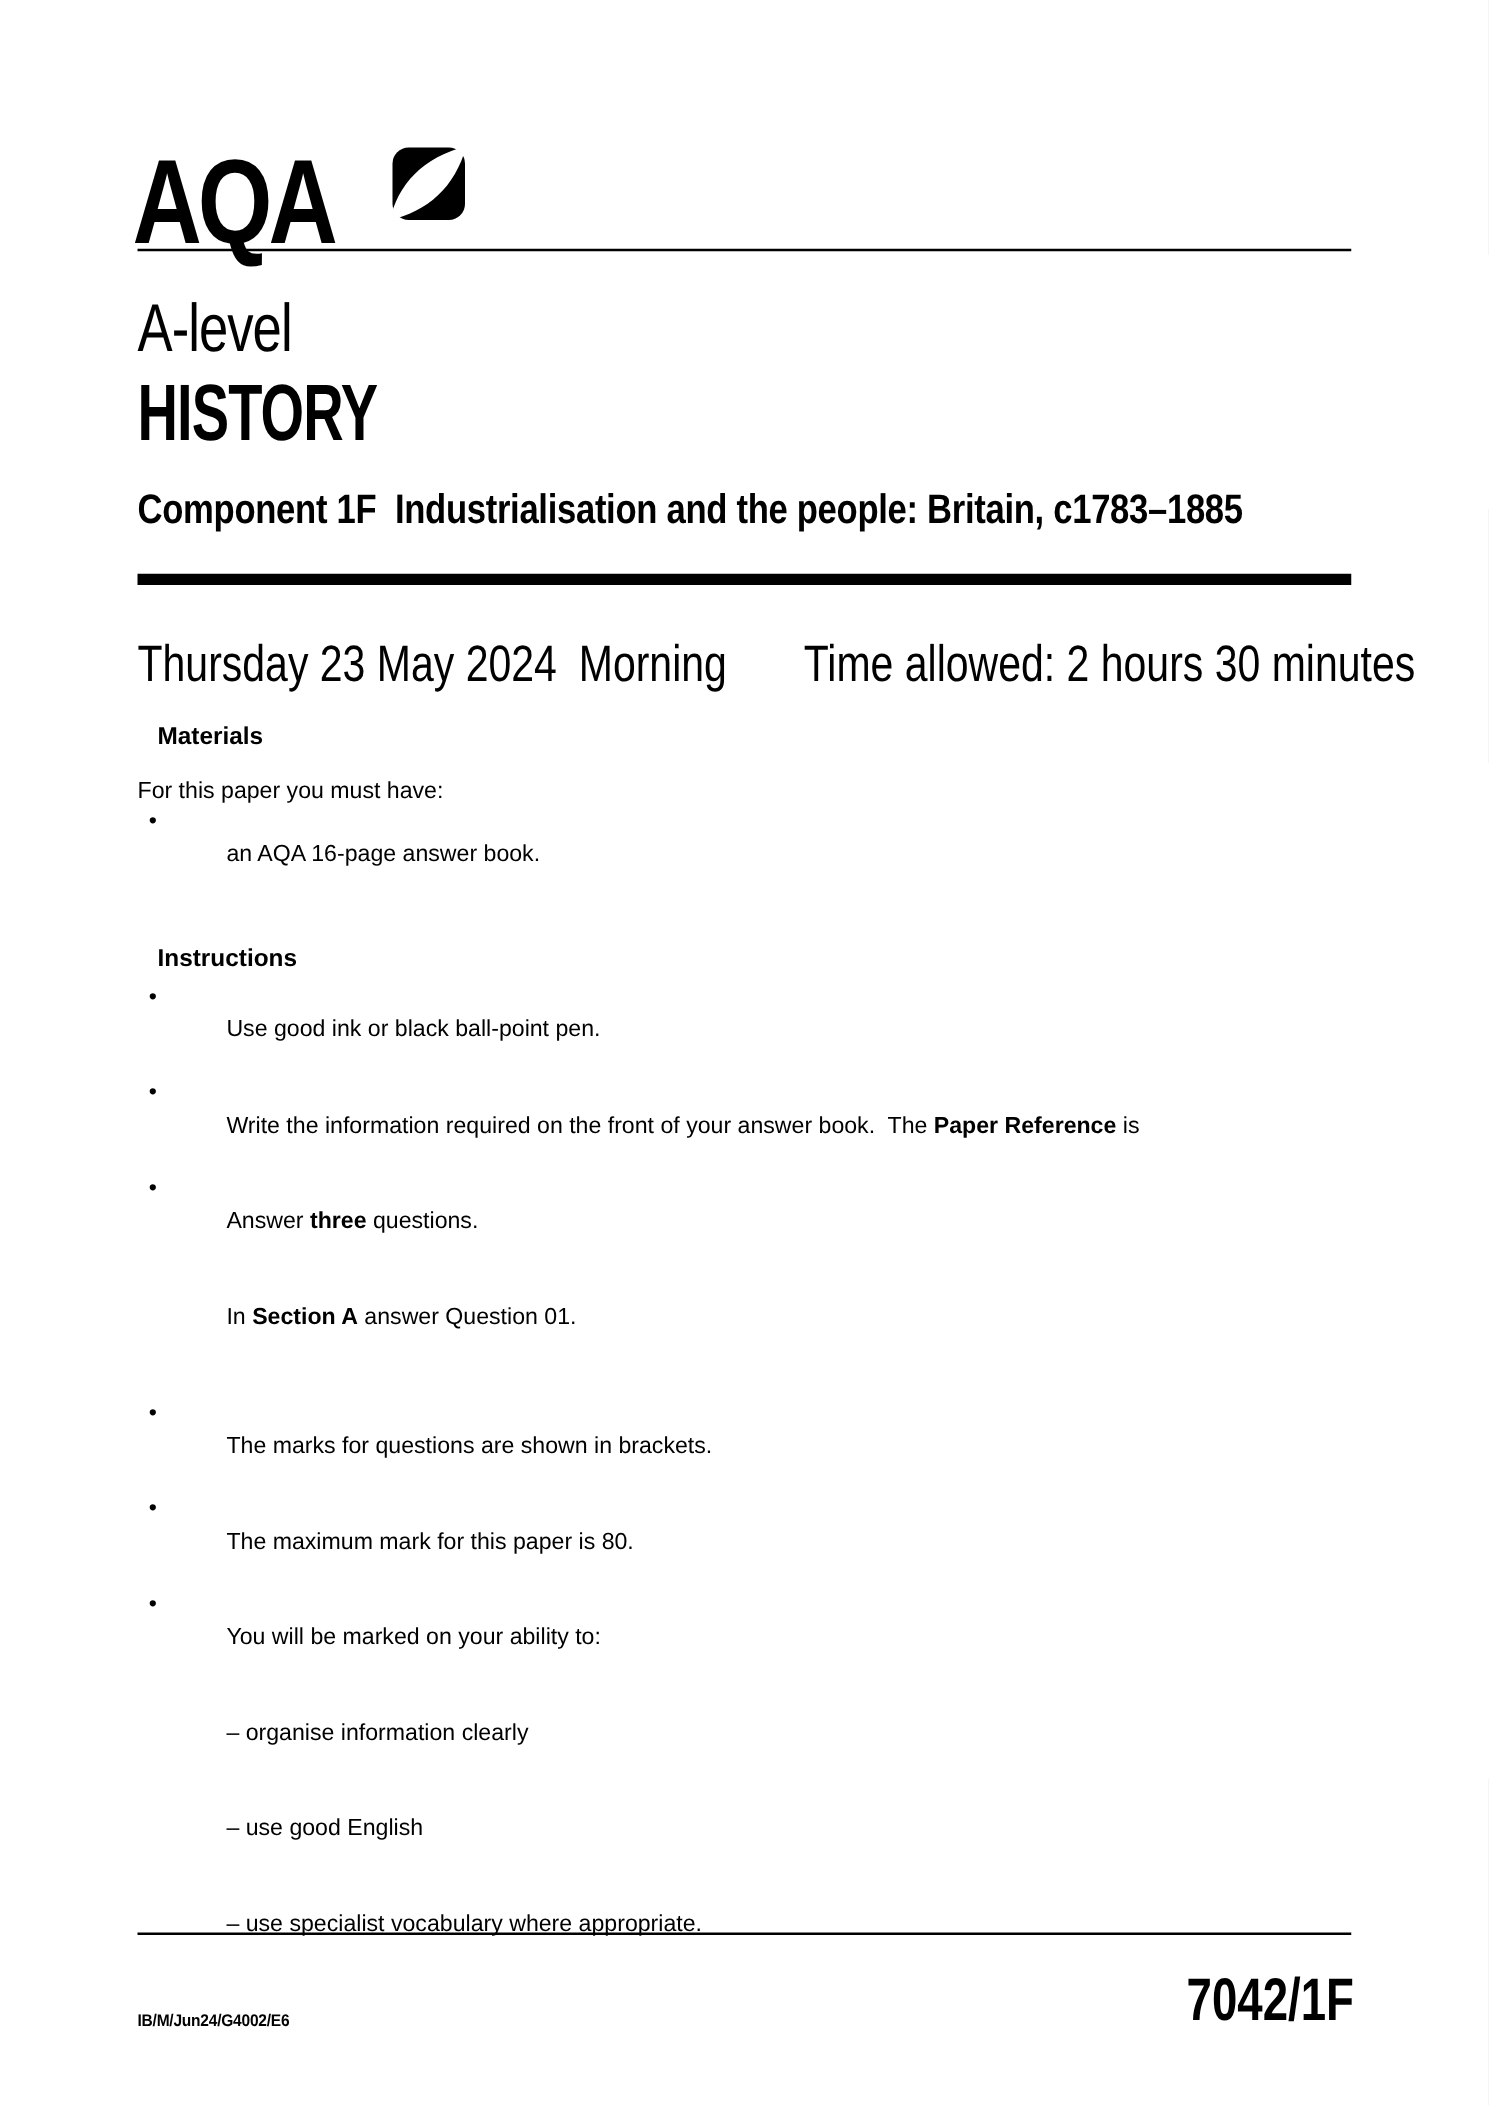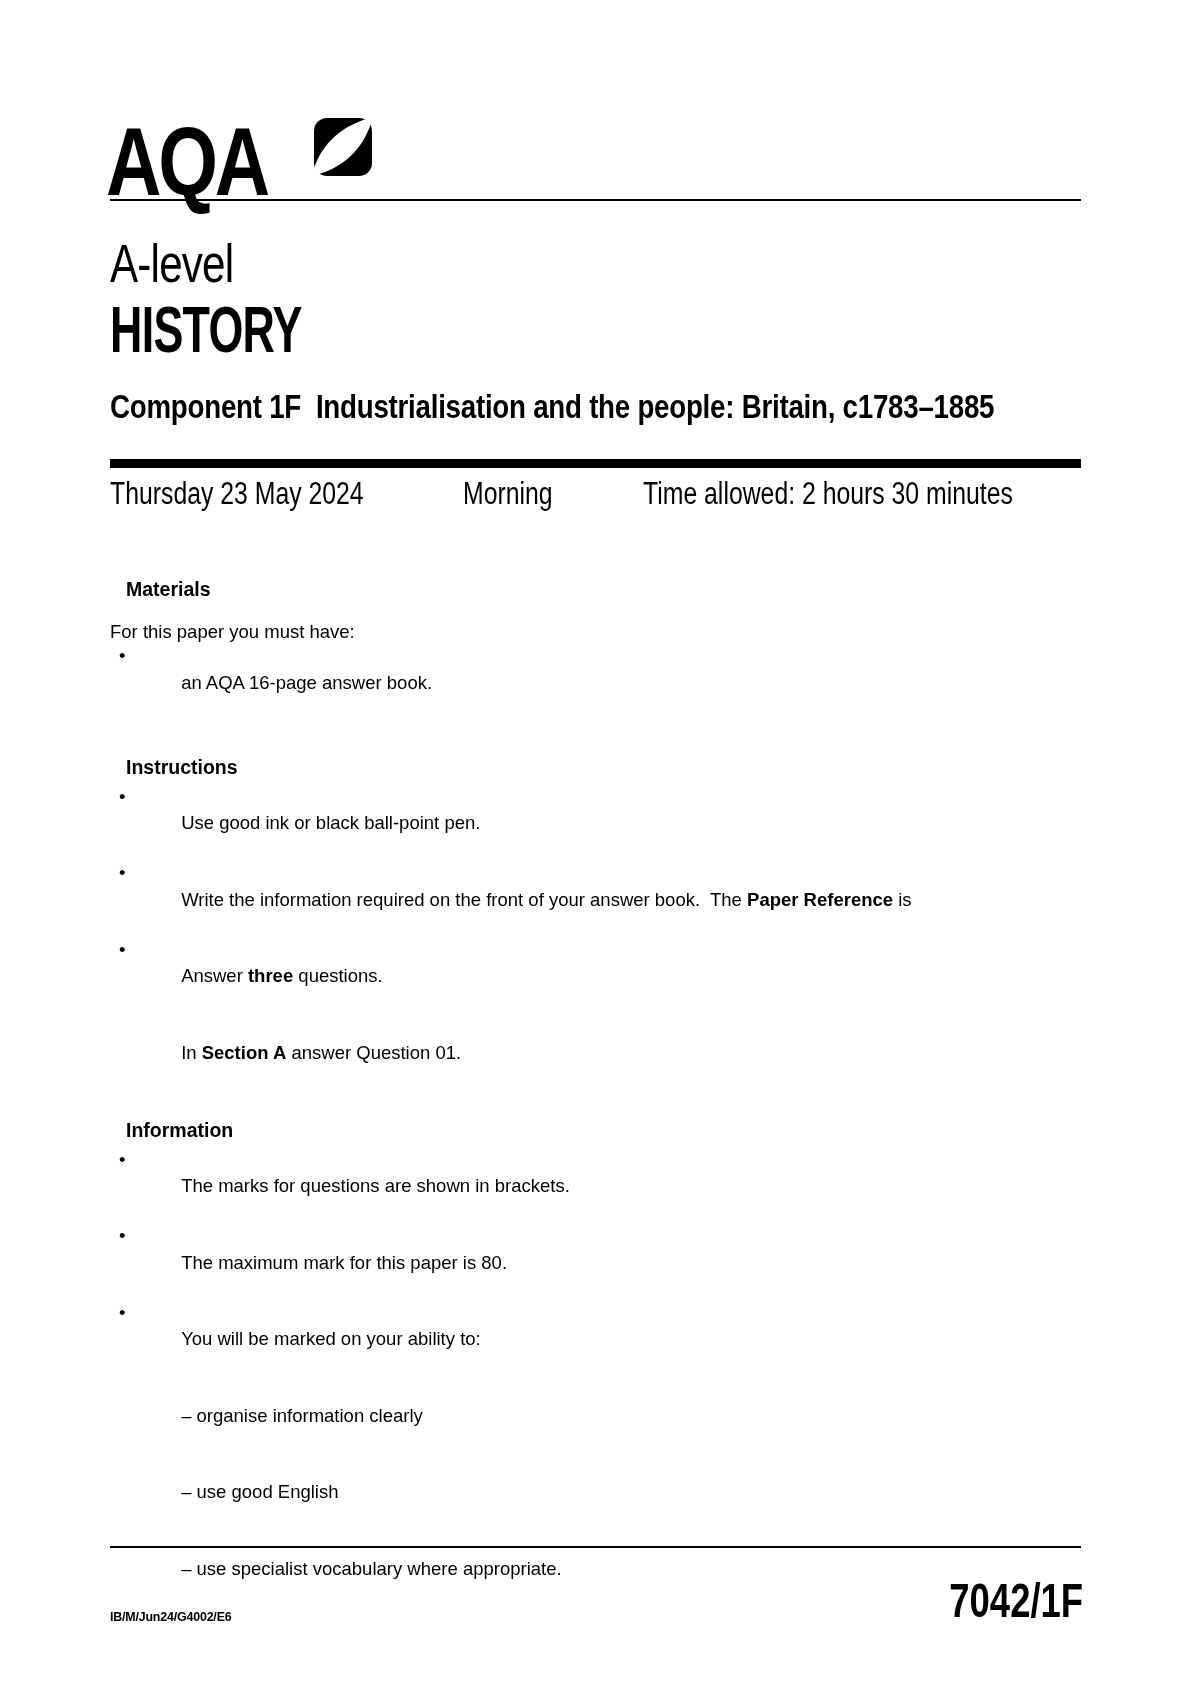--- a/index.html
+++ b/index.html
@@ -36,21 +36,21 @@
     position:absolute;left:110px;top:298px;
     font-size:64px;line-height:64px;font-weight:bold;letter-spacing:-1px;
     transform:scaleX(0.70);transform-origin:0 0;white-space:pre;
   }
   .component{
     position:absolute;left:110px;top:387px;
     font-size:33px;line-height:40px;font-weight:bold;letter-spacing:-0.3px;
     transform:scaleX(0.84);transform-origin:0 0;white-space:pre;
   }
   
-  .date-row{position:absolute;left:110px;top:475px;width:975px;height:40px;font-size:31px;line-height:38px;}
+  .date-row{position:absolute;left:110px;top:512px;width:975px;height:40px;font-size:41px;line-height:38px;}
   .date-row span{display:inline-block;transform:scaleX(0.80);transform-origin:0 50%;white-space:pre;position:absolute;top:0;}
   .exam-date{left:0;}
   .exam-session{left:353px;}
   .time-allowed{left:533px;}
   
   .body{
     position:absolute;left:110px;top:561px;width:985px;
     font-size:18.5px;line-height:25.5px;
   }
   .section h3{
@@ -124,21 +124,20 @@
       </div>
       <div class="line indent">
         <span class="marker">•</span><span>Answer </span><span class="b">three</span><span> questions.</span>
       </div>
       <div class="line indent">
         <span>In </span><span class="b">Section A</span><span> answer Question 01.</span>
       </div>
     </div>
 
     <div class="section mt-27 hm">
-      <h3>Information</h3>
       <div class="line indent">
         <span class="marker">•</span><span>The marks for questions are shown in brackets.</span>
       </div>
       <div class="line indent">
         <span class="marker">•</span><span>The maximum mark for this paper is 80.</span>
       </div>
       <div class="line indent">
         <span class="marker">•</span><span>You will be marked on your ability to:</span>
       </div>
       <div class="line indent">

